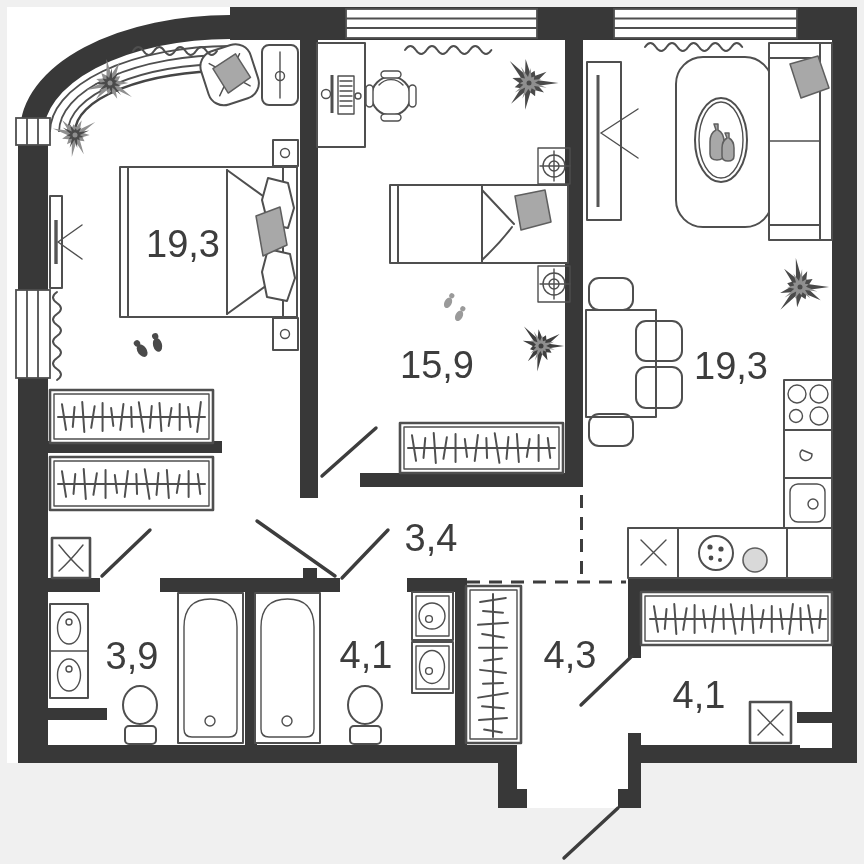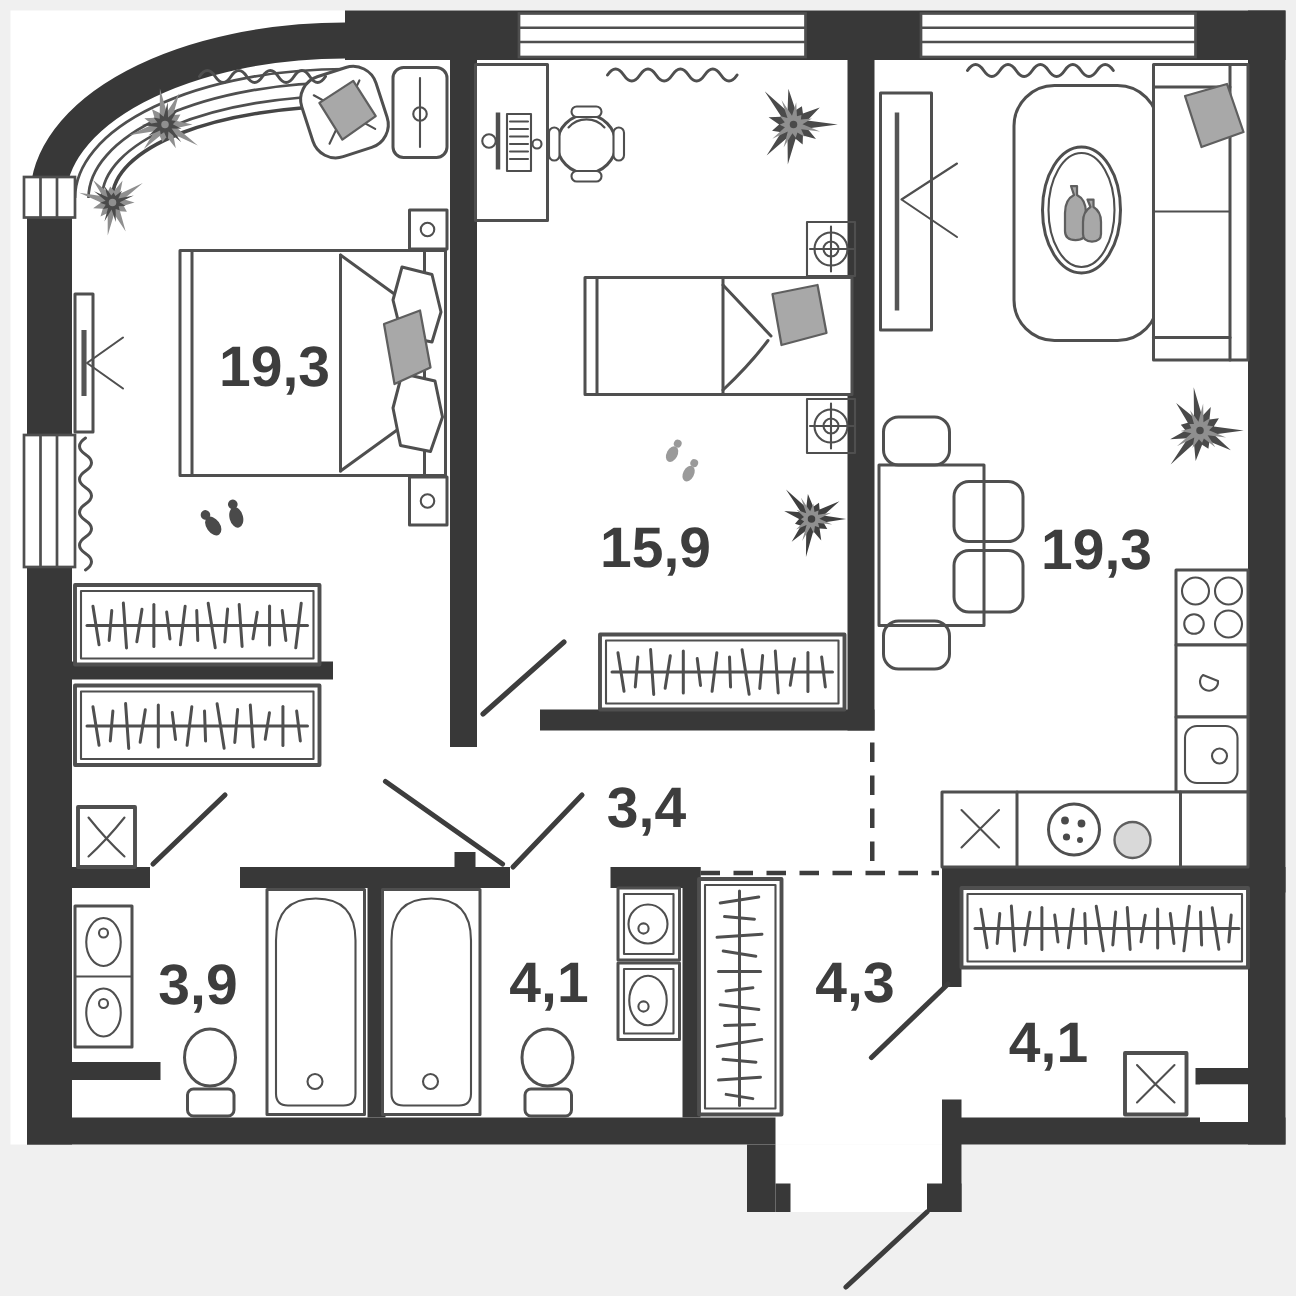--- a/index.html
+++ b/index.html
@@ -1,16 +1,16 @@
 <!DOCTYPE html>
 <html style="--wall: #383838; --outline: #4f4f4f; --paper: #ffffff; --margin: #f0f0f0; --soft-gray: #a8a8a8; --dark-gray: #4a4a4a; --text: #3d3d3d;"><head>
 <meta charset="utf-8">
 <style>
   html,body{margin:0;padding:0;background:var(--margin,#f0f0f0);}
-  #stage{position:relative;width:864px;height:864px;background:var(--margin,#f0f0f0);overflow:hidden;font-weight:bold;}
+  #stage{position:relative;width:864px;height:864px;background:var(--margin,#f0f0f0);overflow:hidden;}
   svg{display:block;}
   .wall{fill:var(--wall,#383838);stroke:none;}
   .paper{fill:var(--paper,#ffffff);}
   .ln{stroke:var(--outline,#4f4f4f);stroke-width:2;fill:none;stroke-linecap:round;stroke-linejoin:round;}
   .lnf{stroke:var(--outline,#4f4f4f);stroke-width:2;fill:var(--paper,#ffffff);stroke-linejoin:round;}
   .thin{stroke-width:1.4;}
   .thk{stroke-width:2.6;}
   .door{stroke:#3d3d3d;stroke-width:3.4;fill:none;stroke-linecap:round;}
   .dash{stroke:#3d3d3d;stroke-width:3;stroke-dasharray:13 9;fill:none;}
   .glz{stroke:var(--outline,#4f4f4f);stroke-width:1.8;fill:none;}

